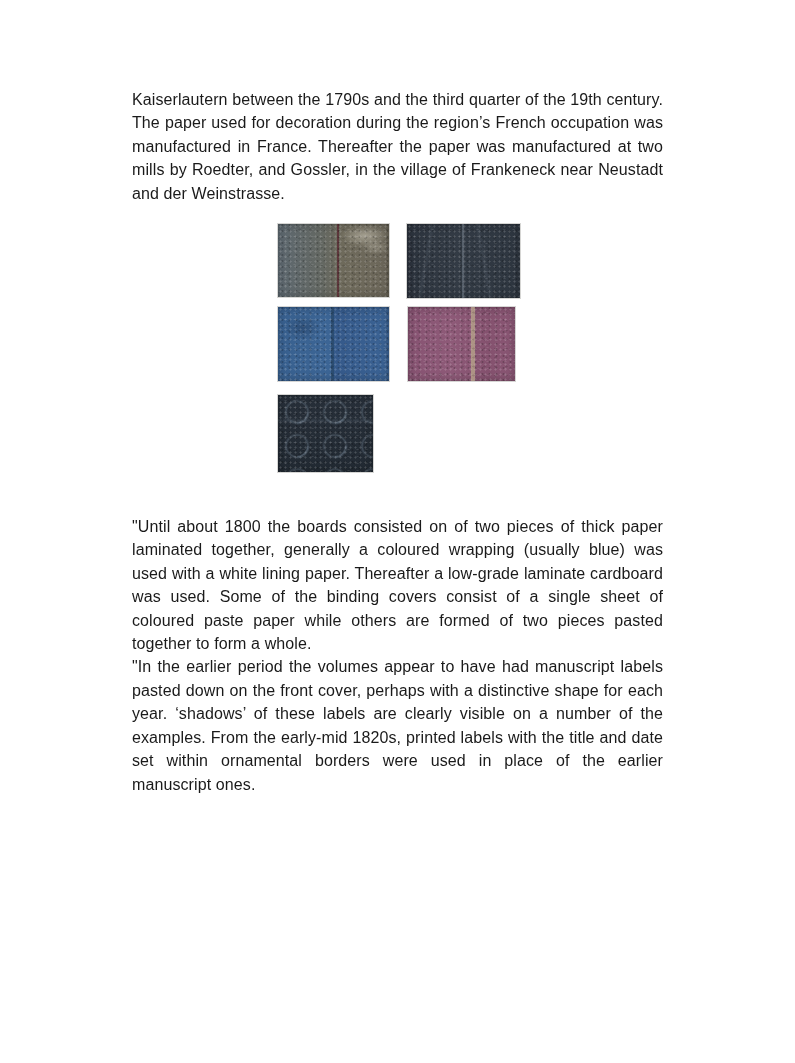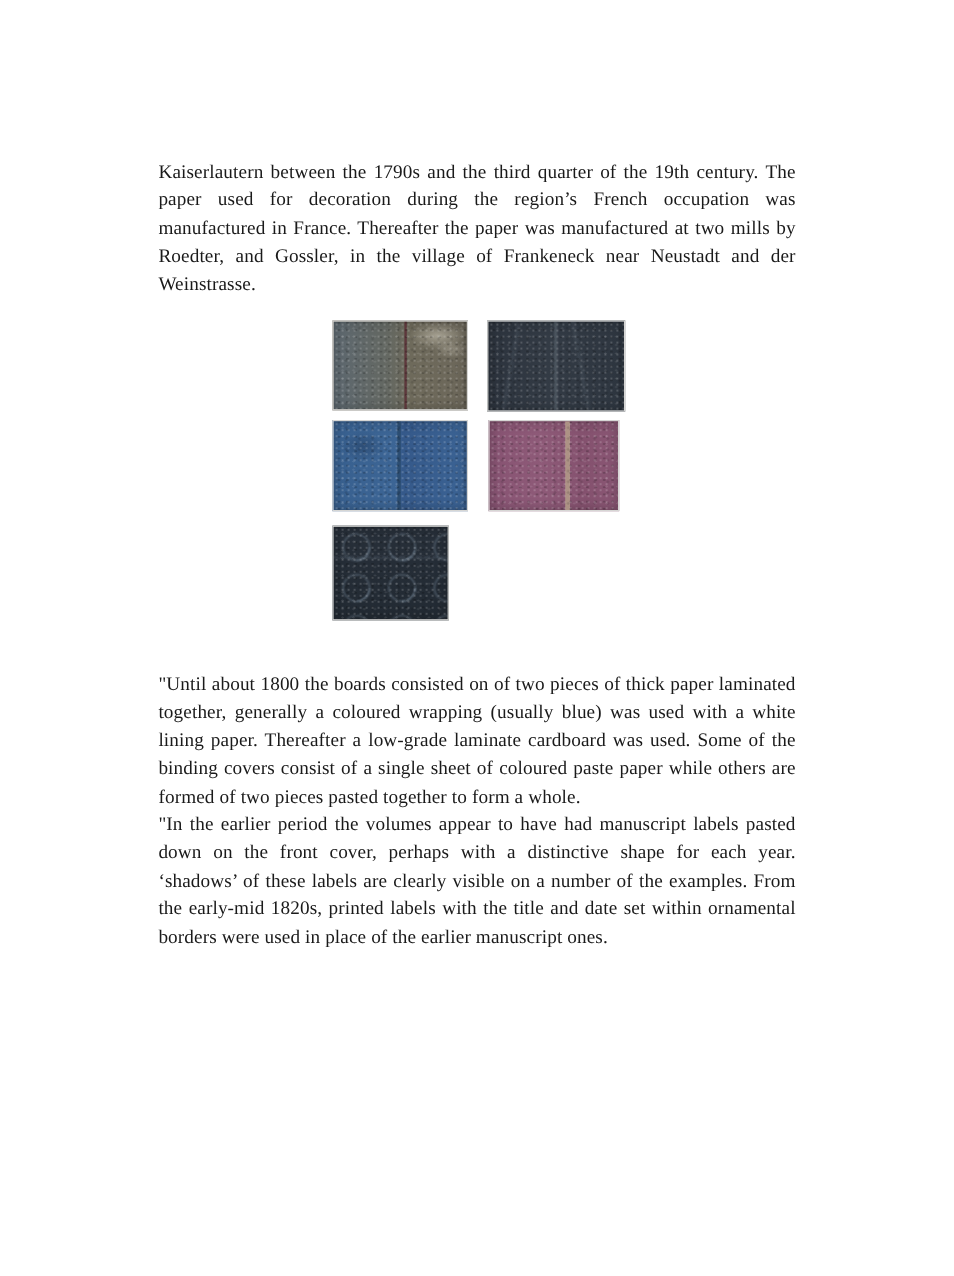--- a/index.html
+++ b/index.html
@@ -1,26 +1,25 @@
 <!DOCTYPE html>
 <html><head>
 <meta charset="utf-8">
 <style>
   html, body { margin: 0; padding: 0; background: #ffffff; }
   .page {
     position: relative;
     width: 795px;
     height: 841px;
     background: #ffffff;
-    font-family: Liberation Serif, serif;
+    font-family: Liberation Sans, sans-serif;
     color: #1a1a1a;
     overflow: hidden;
     box-sizing: border-box;
     padding-top: 88px;
-    margin-top: 44px;
   }
   .para {
     margin: 0 132px;
     width: 531px;
     box-sizing: border-box;
     font-size: 16px;
     line-height: 23.4px;
     text-align: justify;
     letter-spacing: 0.1px;
   }

